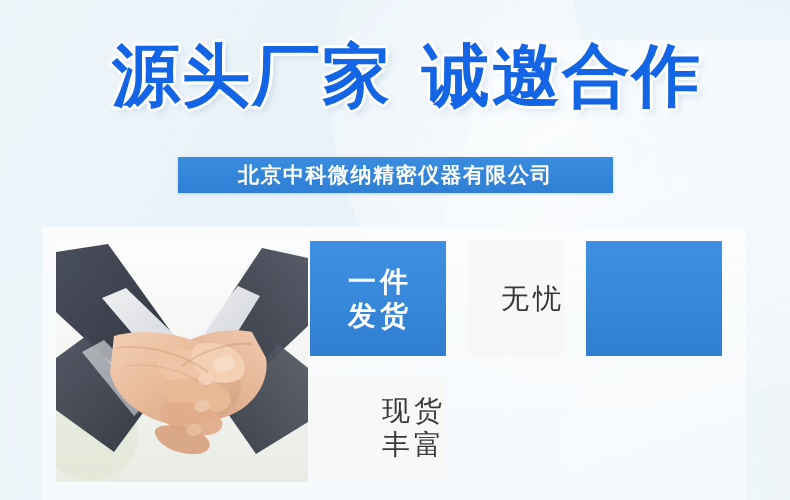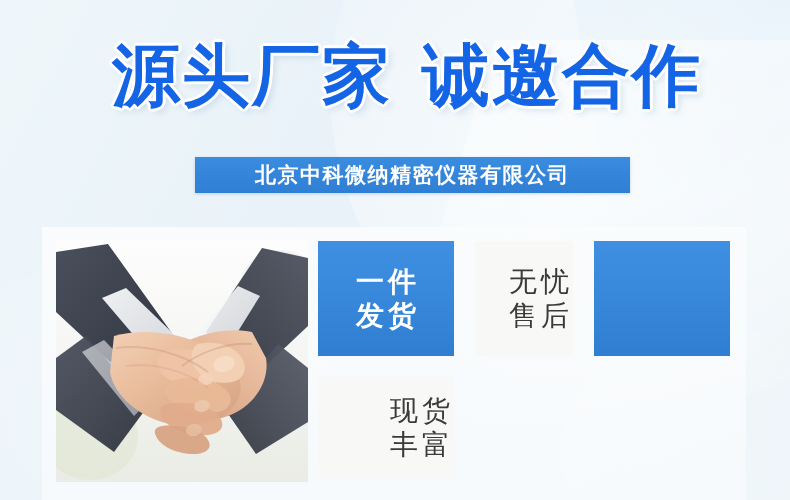--- a/index.html
+++ b/index.html
@@ -50,21 +50,21 @@
     text-shadow:
        3px 0 0 #fff, -3px 0 0 #fff, 0 3px 0 #fff, 0 -3px 0 #fff,
        2px 2px 0 #fff, -2px 2px 0 #fff, 2px -2px 0 #fff, -2px -2px 0 #fff,
        4px 4px 7px rgba(120,160,200,.30);
     margin-left: 12px;
   }
   #headline .gap{display:inline-block;width:30px;}
 
   
   #company-banner{
-    position:absolute;left:195px;top:157px;width:435px;height:36px;
+    position:absolute;left:178px;top:157px;width:435px;height:36px;
     background:linear-gradient(180deg,#3a8cdf 0%,#2f7fd4 100%);
     display:flex;align-items:center;justify-content:center;
     box-shadow:0 1px 3px rgba(60,110,160,.25);
   }
   #company-banner span{
     color:#ffffff;font-size:21px;font-weight:bold;letter-spacing:1.5px;
     font-family:"DejaVu Sans","Liberation Sans",sans-serif;
     white-space:nowrap;
   }
 
@@ -76,21 +76,21 @@
 
   
   #photo{
     position:absolute;left:56px;top:240px;width:252px;height:242px;
     background:#f2f2f0;overflow:hidden;
   }
   #photo svg{display:block;width:252px;height:242px;}
 
   
   #feature-grid{
-    position:absolute;left:318px;top:241px;width:412px;height:237px;
+    position:absolute;left:310px;top:241px;width:412px;height:237px;
     display:grid;
     grid-template-columns:136px 1fr 136px;
     grid-template-rows:115px 1fr;
     column-gap:2px;row-gap:5px;gap:21px;
   }
   .tile{
     display:flex;flex-direction:column;align-items:center;justify-content:center;
     font-family:"DejaVu Sans","Liberation Sans",sans-serif;
     font-size:28px;line-height:34px;letter-spacing:4px;
     text-indent:4px;
@@ -202,21 +202,20 @@
     </svg>
   </div>
 
   <div id="feature-grid">
     <div class="tile blue">
       <span class="l1">一件</span>
       <span class="l2">发货</span>
     </div>
     <div class="tile plain">
       <span class="l1">无忧</span>
-      <span class="l2">售后</span>
     </div>
     <div class="tile blue">
     </div>
     <div class="tile plain">
       <span class="l1">现货</span>
       <span class="l2">丰富</span>
     </div>
   </div>
 
 </div>

